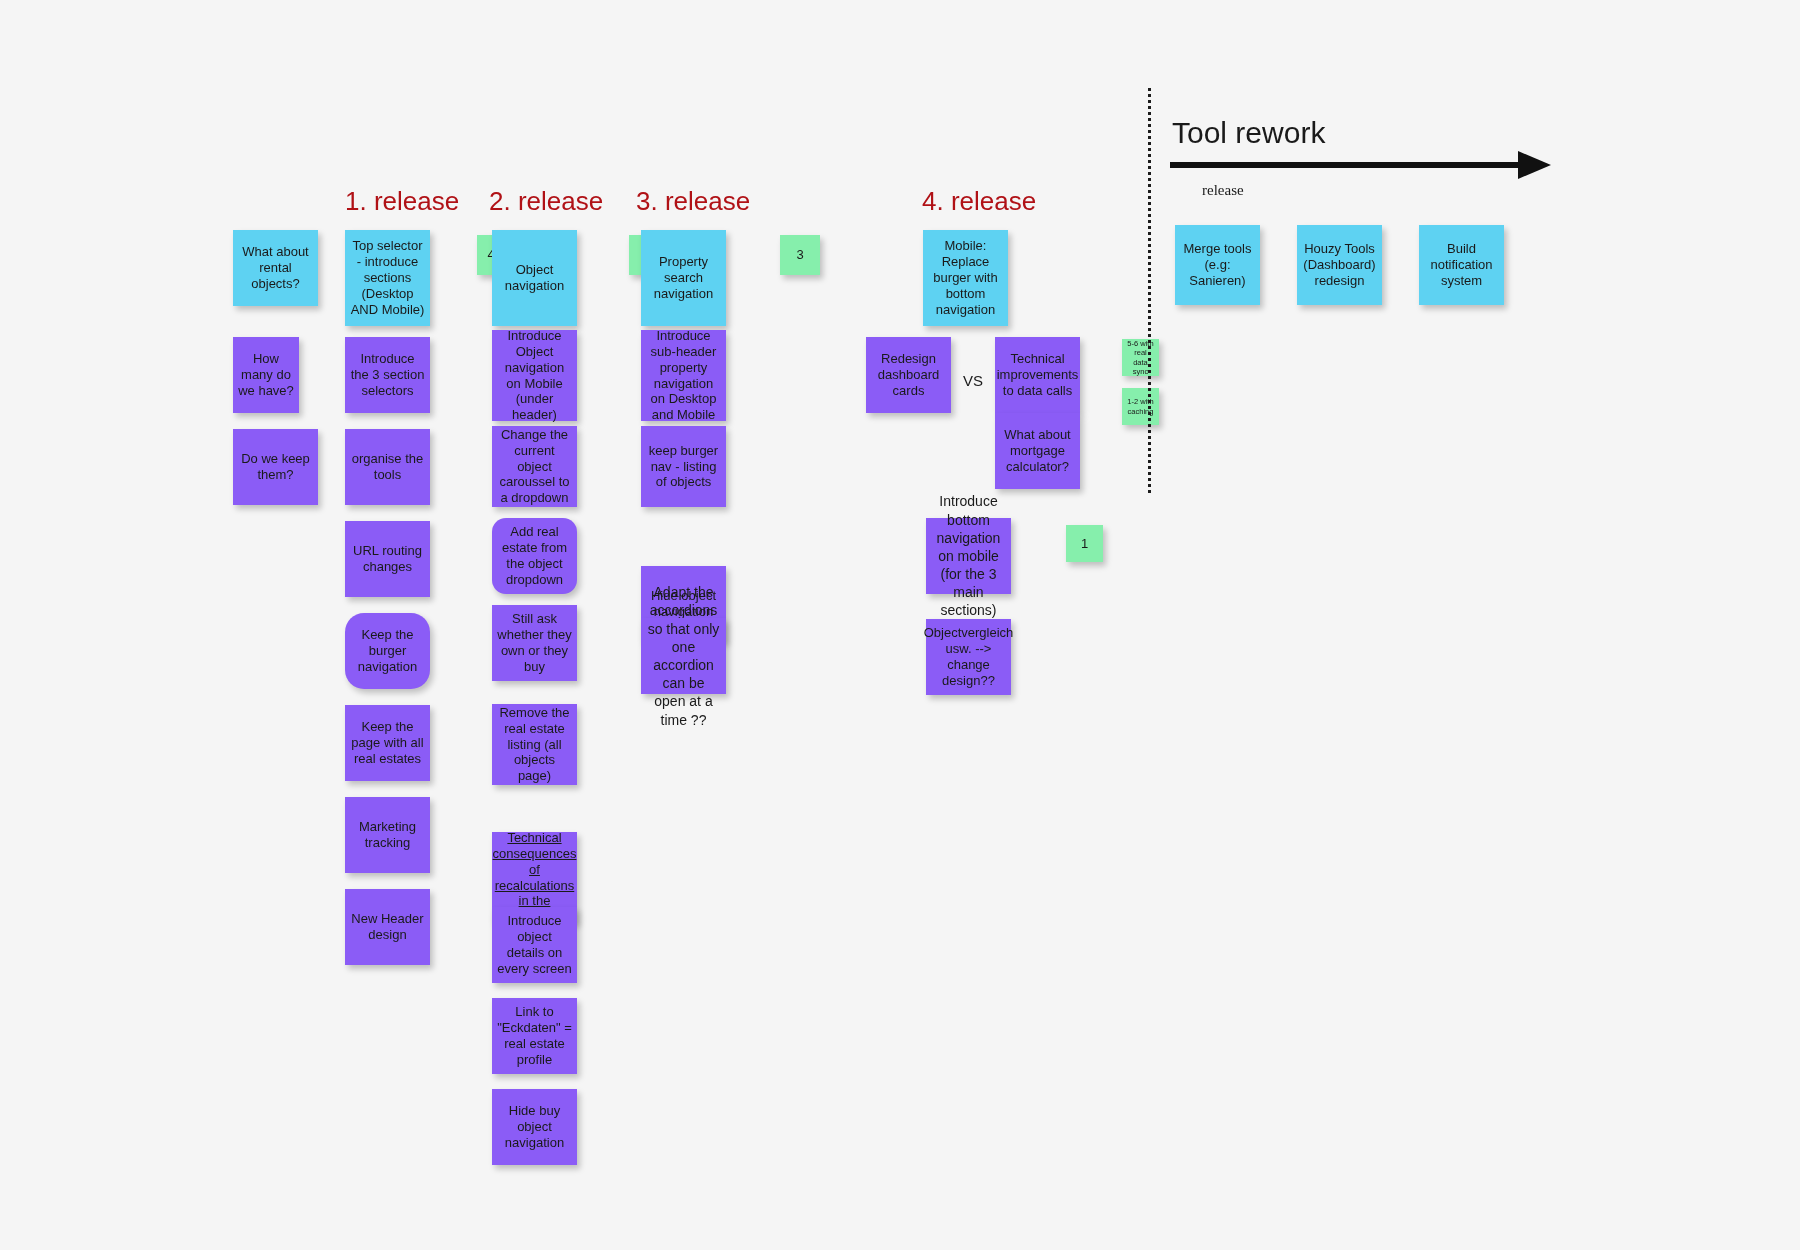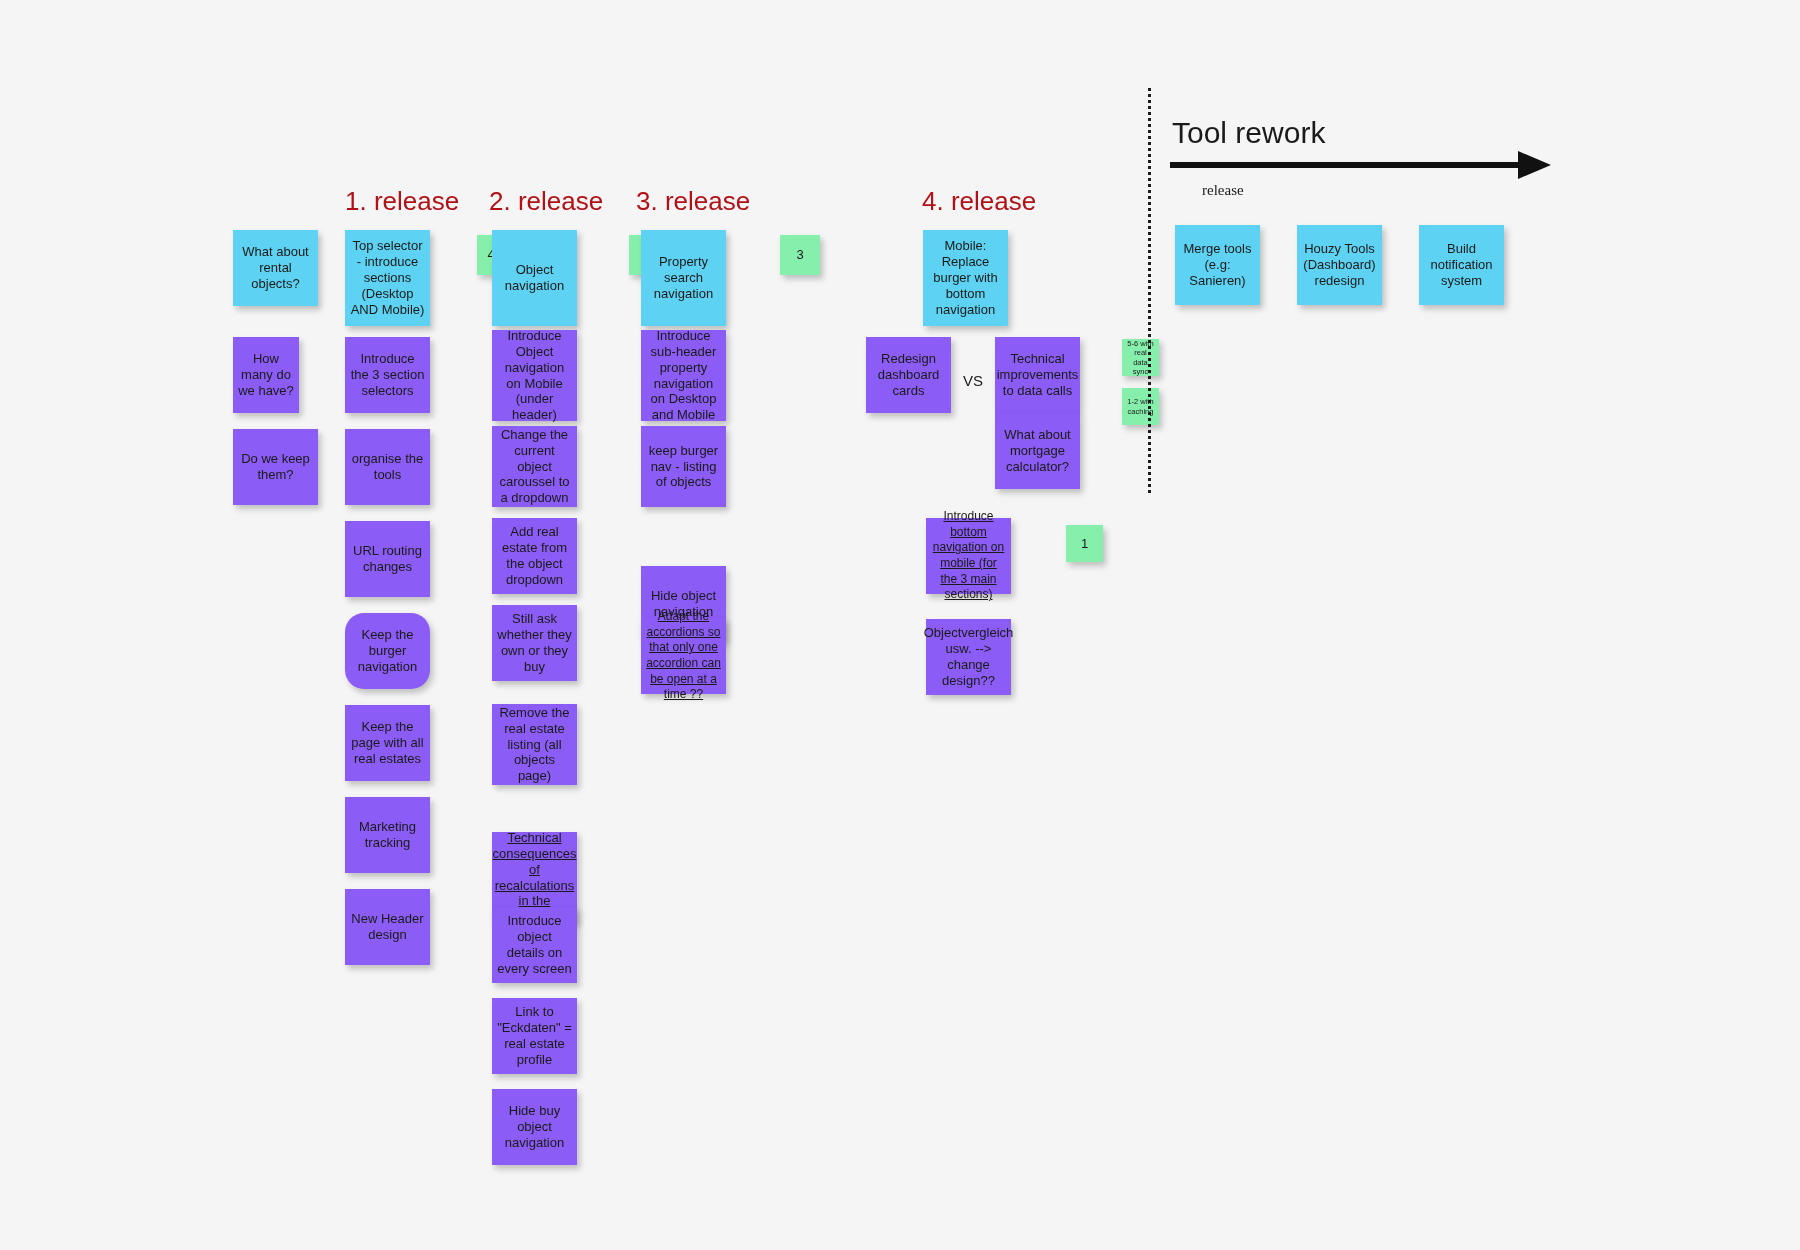--- a/index.html
+++ b/index.html
@@ -46,21 +46,21 @@
     line-height: 1.22;
     box-shadow: 3px 4px 6px rgba(0,0,0,0.22);
     word-wrap: break-word;
     overflow-wrap: break-word;
     hyphens: none;
   }
   .note.blue   { background: #5ed2f2; }
   .note.salmon { background: #8b5cf6; }
   .note.badge  { background: #86efac; font-size: 13px; margin-left: 36px; }
   .note.tiny   { font-size: 7.5px; line-height: 1.25; }
-  .note.small  { font-size: 12px; line-height: 1.3; text-decoration: underline; }
+  .note.small  { font-size: 14px; line-height: 1.3; }
 
   
   .divider-dotted {
     position: absolute;
     left: 1148px;
     top: 88px;
     width: 0;
     height: 405px;
     border-left: 3px dotted #1c1c1c;
   }
@@ -131,21 +131,21 @@
     <div class="note salmon" style="left: 345px; top: 429px; width: 85px; height: 76px;">organise the tools</div>
     <div class="note salmon" style="left: 345px; top: 521px; width: 85px; height: 76px;">URL routing changes</div>
     <div class="note salmon" style="left: 345px; top: 613px; width: 85px; height: 76px; border-radius: 19px;">Keep the burger navigation</div>
     <div class="note salmon" style="left: 345px; top: 705px; width: 85px; height: 76px;">Keep the page with all real estates</div>
     <div class="note salmon" style="left: 345px; top: 797px; width: 85px; height: 76px;">Marketing tracking</div>
     <div class="note salmon" style="left: 345px; top: 889px; width: 85px; height: 76px;">New Header design</div>
     <div class="note badge" style="left: 441px; top: 235px; width: 40px; height: 40px;">4-5</div>
     <div class="note blue" style="left: 492px; top: 230px; width: 85px; height: 96px;">Object navigation</div>
     <div class="note salmon" style="left: 492px; top: 330px; width: 85px; height: 91px;">Introduce Object navigation on Mobile (under header)</div>
     <div class="note salmon" style="left: 492px; top: 426px; width: 85px; height: 81px;">Change the current object caroussel to a dropdown</div>
-    <div class="note salmon" style="left: 492px; top: 518px; width: 85px; height: 76px;">Add real estate from the object dropdown</div>
+    <div class="note salmon" style="left: 492px; top: 518px; width: 85px; height: 76px; border-radius: 14px;">Add real estate from the object dropdown</div>
     <div class="note salmon" style="left: 492px; top: 605px; width: 85px; height: 76px;">Still ask whether they own or they buy</div>
     <div class="note salmon" style="left: 492px; top: 704px; width: 85px; height: 81px;">Remove the real estate listing (all objects page)</div>
     <div class="note salmon" style="left: 492px; top: 832px; width: 85px; height: 91px; text-decoration: underline;">Technical consequences of recalculations in the dashboard</div>
     <div class="note salmon" style="left: 492px; top: 907px; width: 85px; height: 76px;">Introduce object details on every screen</div>
     <div class="note salmon" style="left: 492px; top: 998px; width: 85px; height: 76px;">Link to "Eckdaten" = real estate profile</div>
     <div class="note salmon" style="left: 492px; top: 1089px; width: 85px; height: 76px;">Hide buy object navigation</div>
     <div class="note badge" style="left: 593px; top: 235px; width: 40px; height: 40px;">6</div>
     <div class="note blue" style="left: 641px; top: 230px; width: 85px; height: 96px;">Property search navigation</div>
     <div class="note salmon" style="left: 641px; top: 330px; width: 85px; height: 91px;">Introduce sub-header property navigation on Desktop and Mobile</div>
     <div class="note salmon" style="left: 641px; top: 426px; width: 85px; height: 81px;">keep burger nav - listing of objects</div>

